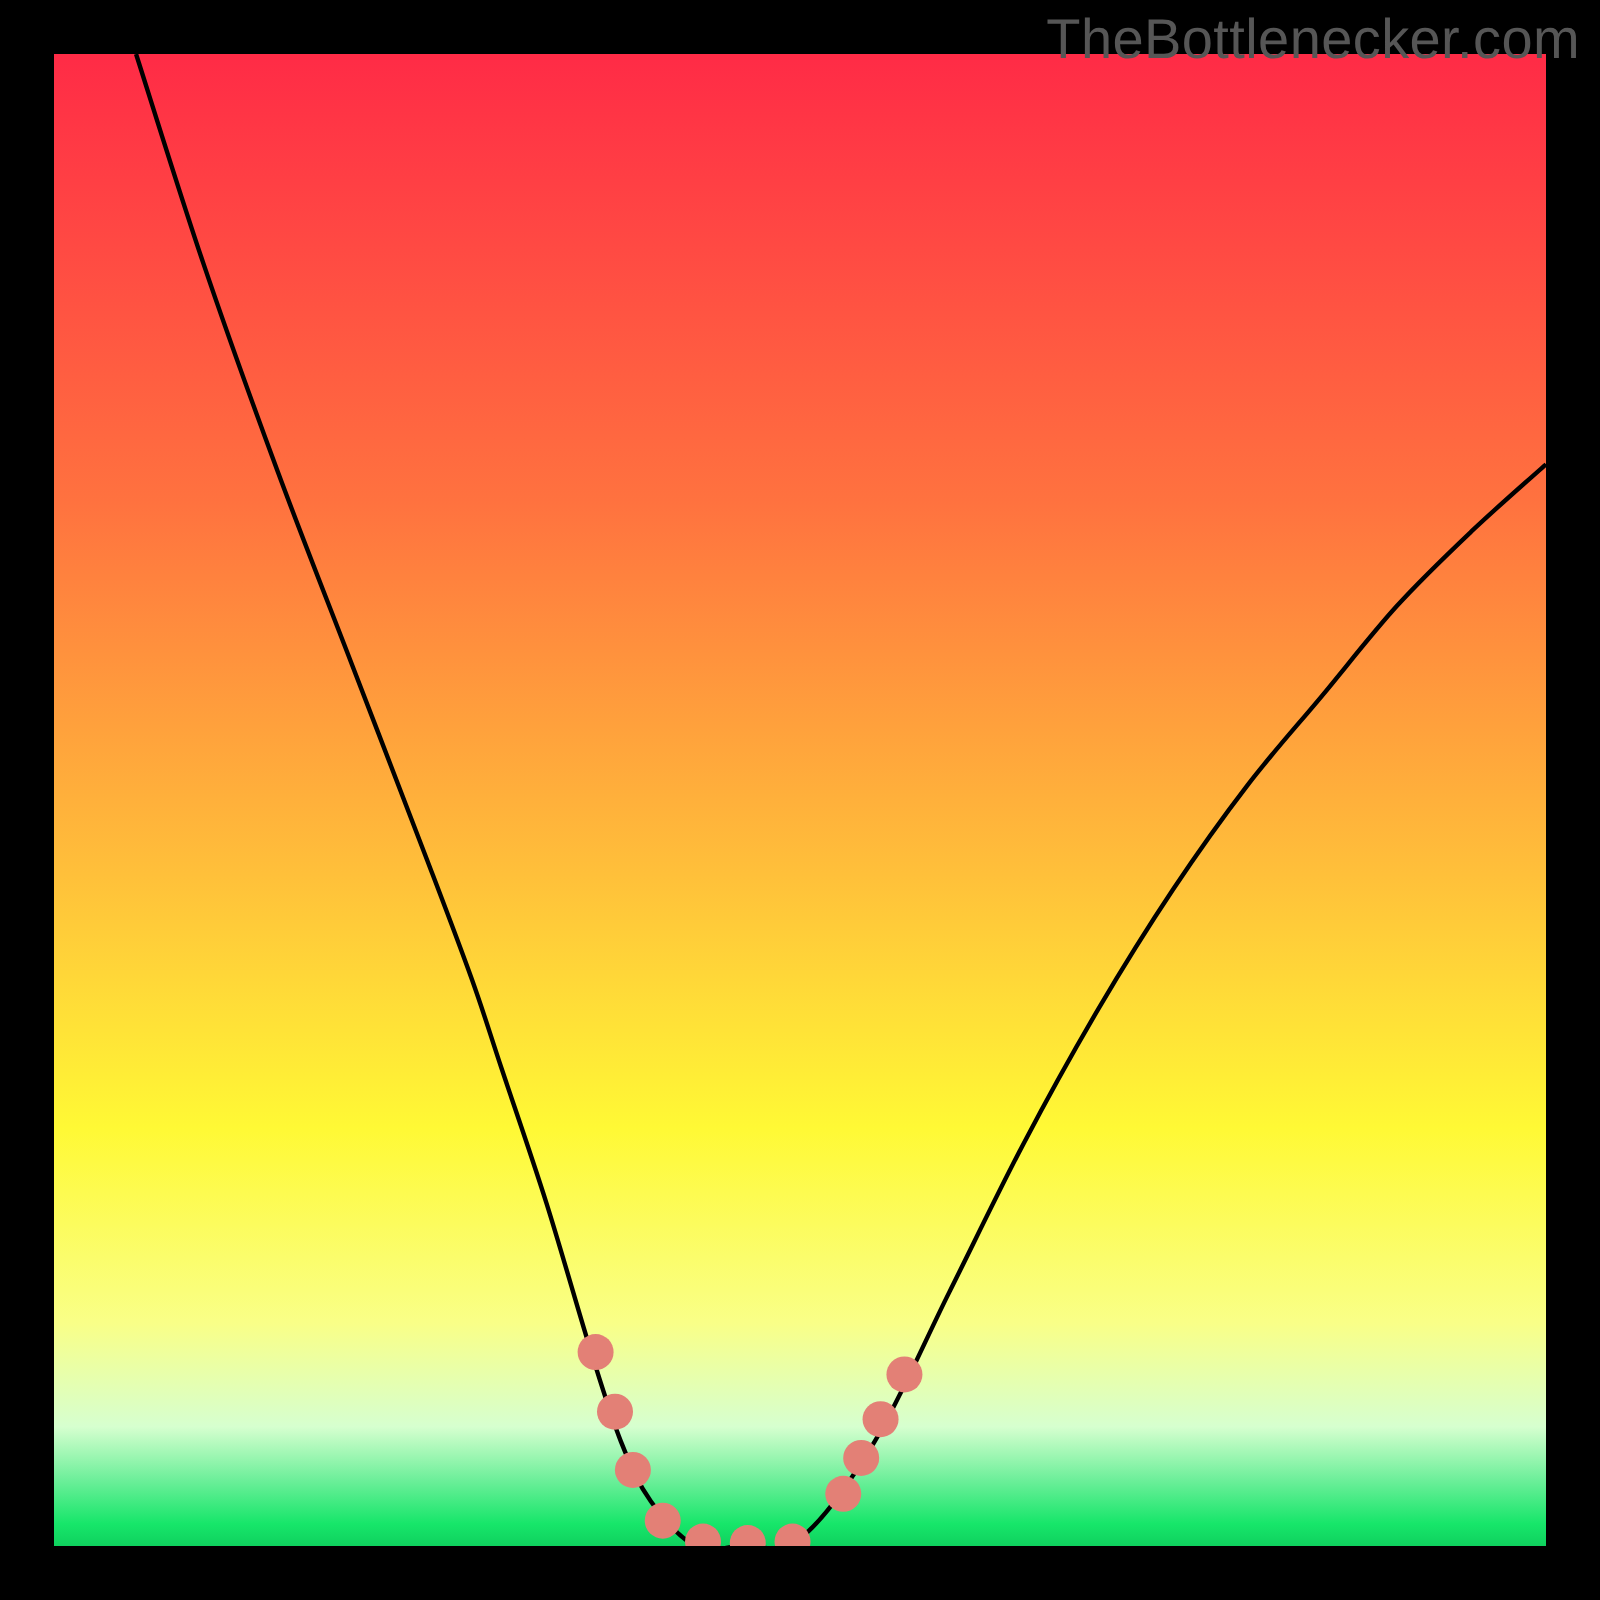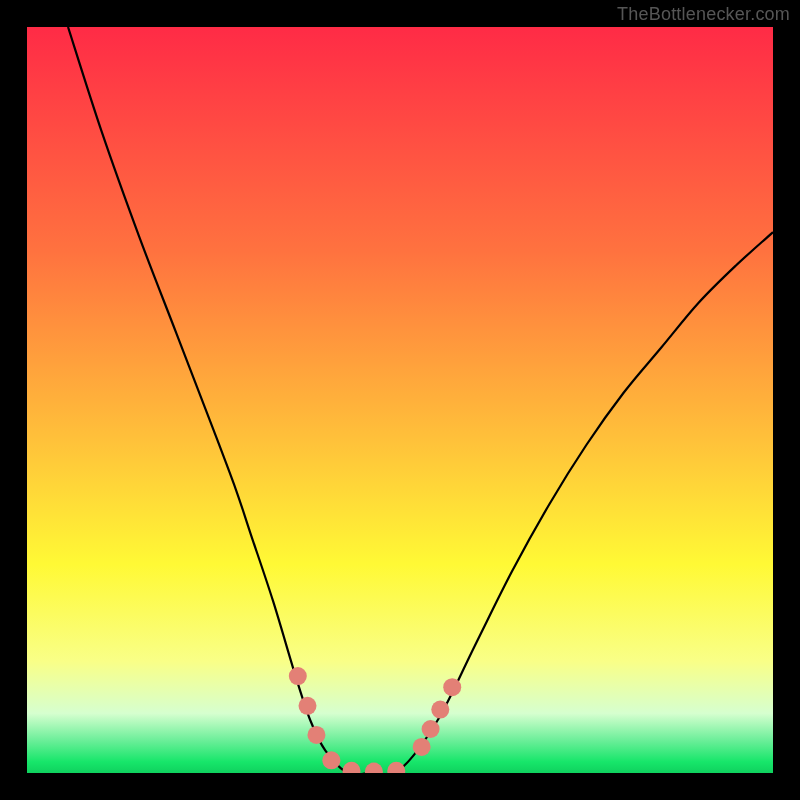--- a/index.html
+++ b/index.html
@@ -20,21 +20,21 @@
   }
   .gradient-bg {
     position: absolute;
     left: 0; top: 0; width: 100%; height: 100%;
   }
   .watermark {
     position: absolute;
     top: 4px;
     right: 10px;
     font-family: Arial, Helvetica, sans-serif;
-    font-size: 18px;
+    font-size: 28px;
     font-weight: 500;
     color: #565656;
     letter-spacing: 0.2px;
   }
   svg.curve {
     position: absolute;
     left: 0; top: 0;
     width: 100%;
     height: 100%;
   }

